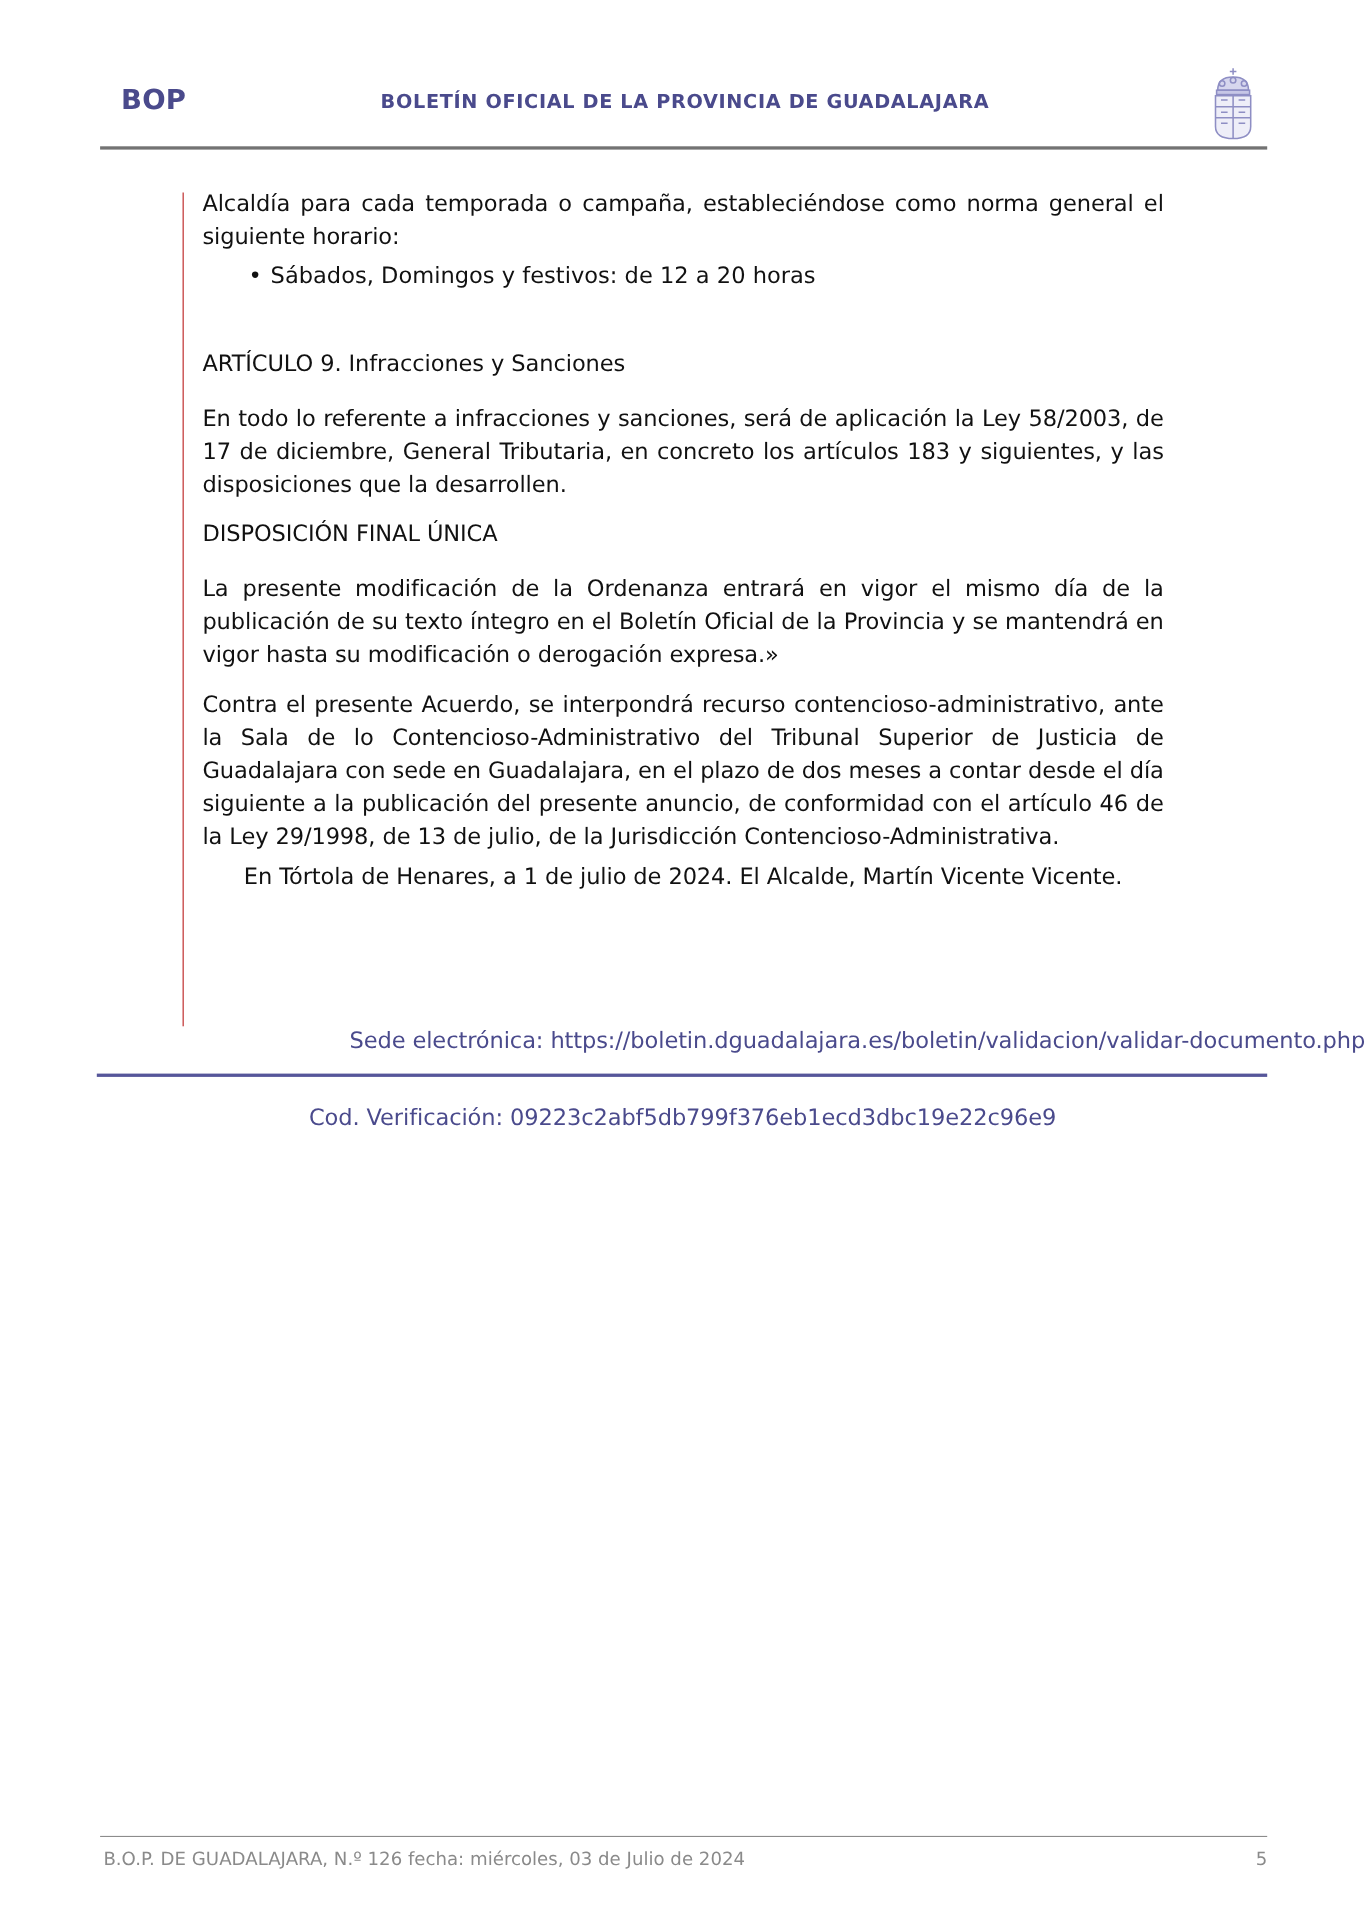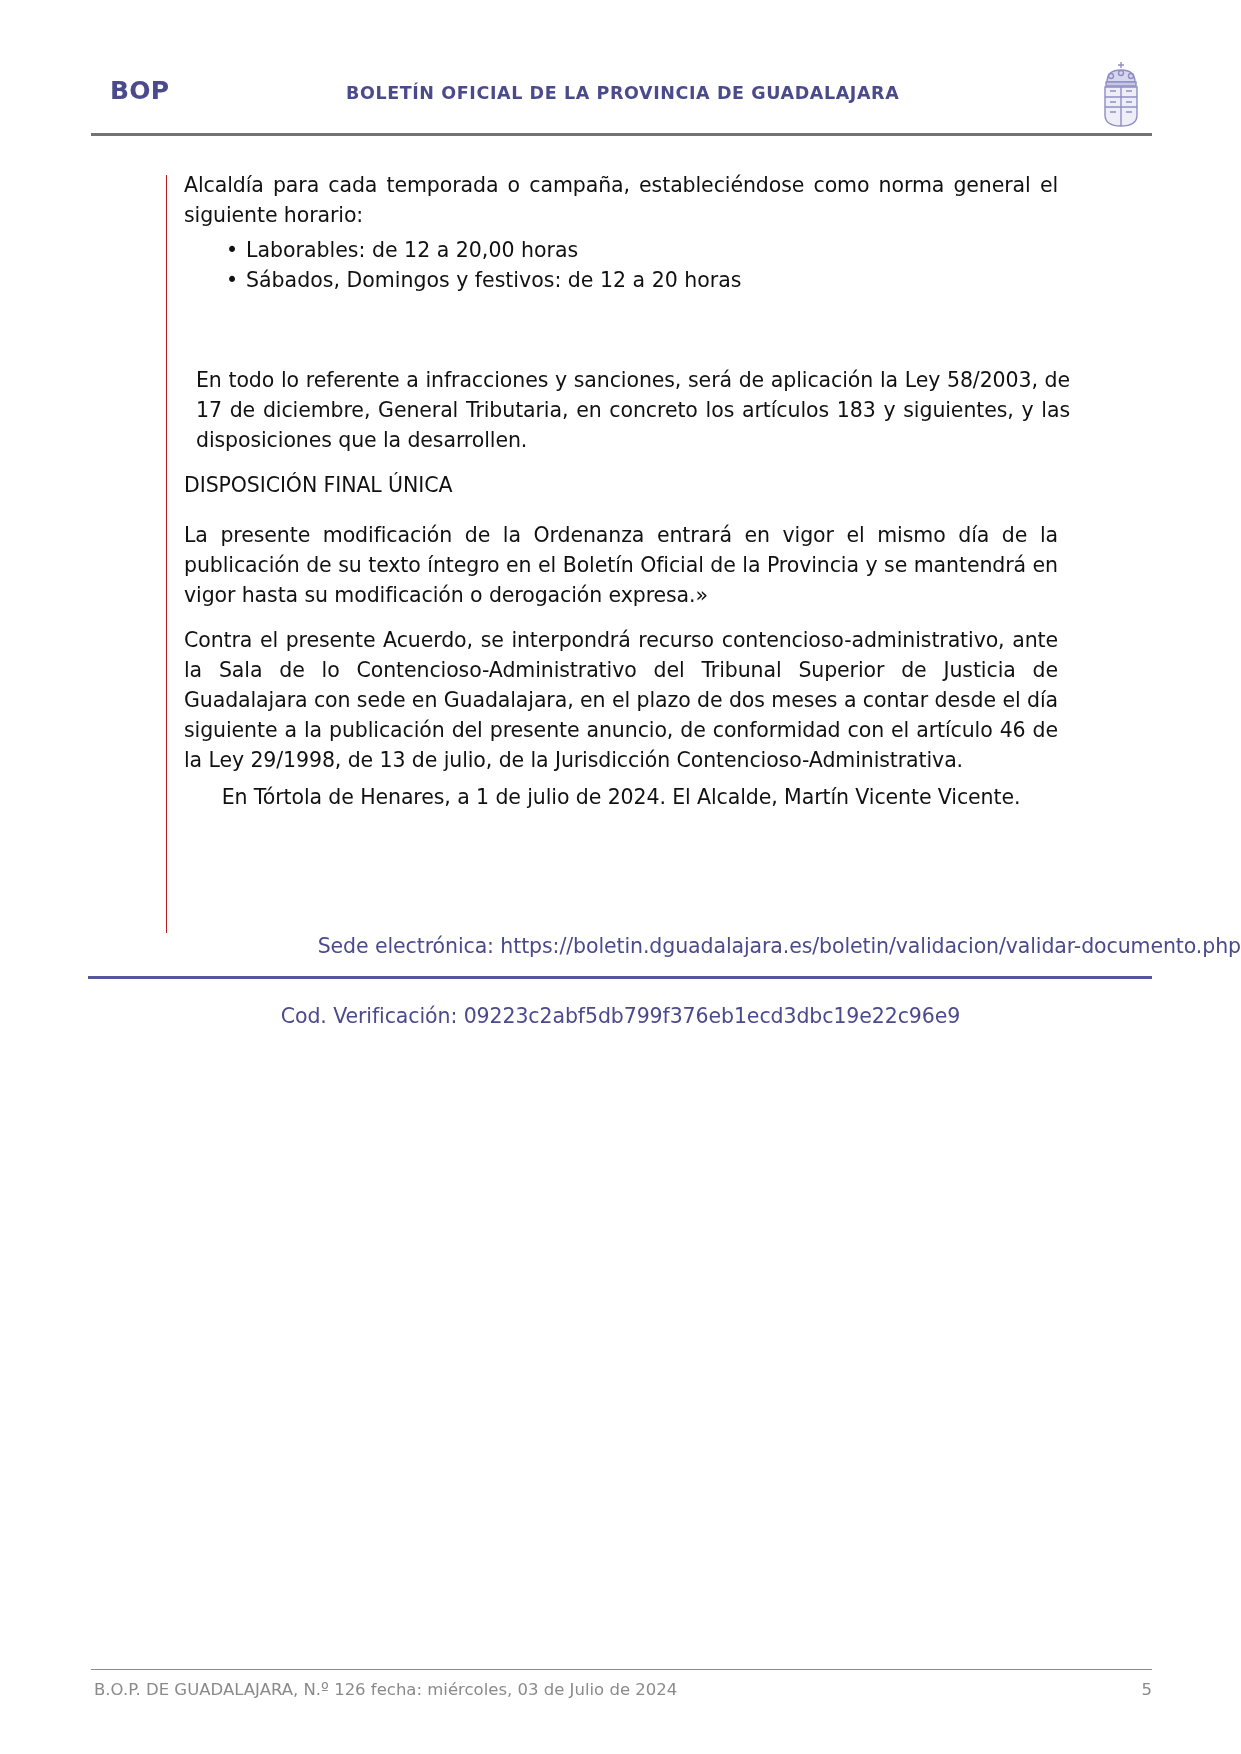--- a/index.html
+++ b/index.html
@@ -44,24 +44,24 @@
       <path d="M4 37 h32 M4 47 h32 M20 27 v39"></path>
       <path d="M9 31 h6 M25 31 h6 M9 42 h6 M25 42 h6 M9 52 h6 M25 52 h6"></path>
     </g>
   </svg>
   <div class="hdr-rule"></div>
 </div>
 
 <div class="content">
   <p class="p-abs" style="top:-5px;">Alcaldía para cada temporada o campaña, estableciéndose como norma general el siguiente horario:</p>
   <ul class="list" style="top:60px;">
-    <li>Laborables: de 12 a 20,00 horas</li>
     <li>Sábados, Domingos y festivos: de 12 a 20 horas</li>
   </ul>
-  <p class="p-abs" style="top:190px;margin-left:12px;">En todo lo referente a infracciones y sanciones, será de aplicación la Ley 58/2003, de 17 de diciembre, General Tributaria, en concreto los artículos 183 y siguientes, y las disposiciones que la desarrollen.</p>
+  <p class="p-abs" style="top:140px;">ARTÍCULO 9. Infracciones y Sanciones</p>
+  <p class="p-abs" style="top:190px;">En todo lo referente a infracciones y sanciones, será de aplicación la Ley 58/2003, de 17 de diciembre, General Tributaria, en concreto los artículos 183 y siguientes, y las disposiciones que la desarrollen.</p>
   <p class="p-abs" style="top:345px;">La presente modificación de la Ordenanza entrará en vigor el mismo día de la publicación de su texto íntegro en el Boletín Oficial de la Provincia y se mantendrá en vigor hasta su modificación o derogación expresa.»</p>
   <p class="p-abs" style="top:295px;">DISPOSICIÓN FINAL ÚNICA</p>
   <p class="p-abs" style="top:450px;">Contra el presente Acuerdo, se interpondrá recurso contencioso-administrativo, ante la Sala de lo Contencioso-Administrativo del Tribunal Superior de Justicia de Guadalajara con sede en Guadalajara, en el plazo de dos meses a contar desde el día siguiente a la publicación del presente anuncio, de conformidad con el artículo 46 de la Ley 29/1998, de 13 de julio, de la Jurisdicción Contencioso-Administrativa.</p>
   <p class="sig" style="top:607px;">En Tórtola de Henares, a 1 de julio de 2024. El Alcalde, Martín Vicente Vicente.</p>
 </div>
 
 <div class="sede">Sede electrónica: https://boletin.dguadalajara.es/boletin/validacion/validar-documento.php</div>
 <div class="blue-rule"></div>
 <div class="verif">Cod. Verificación: 09223c2abf5db799f376eb1ecd3dbc19e22c96e9</div>
 

